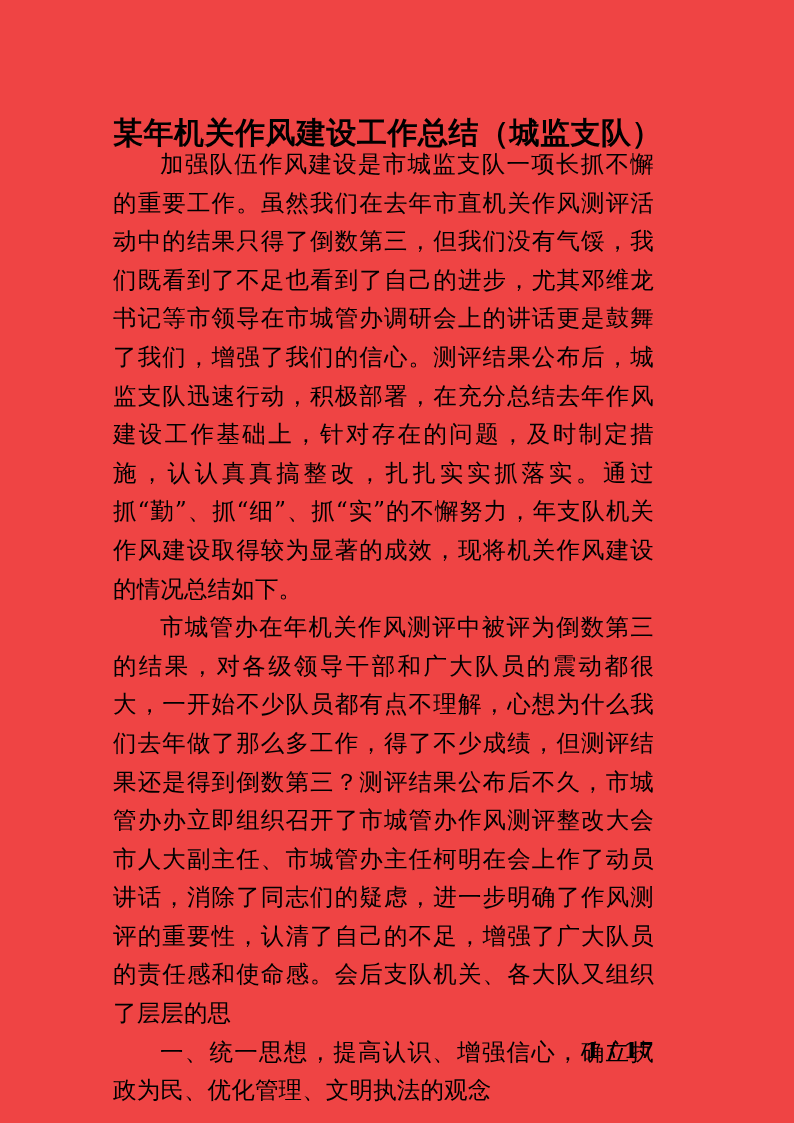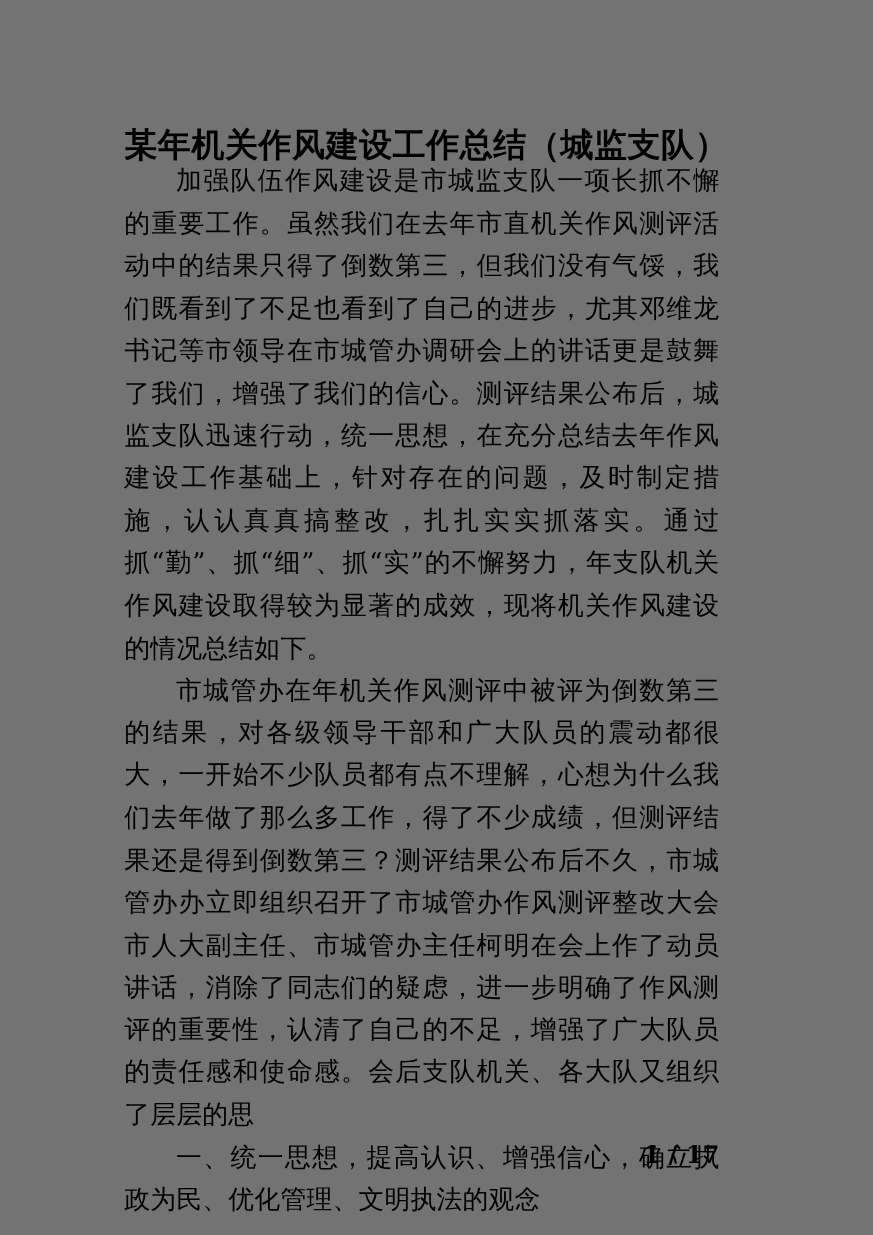--- a/index.html
+++ b/index.html
@@ -7,21 +7,21 @@
     padding: 0;
     background: #ffffff;
   }
   body {
     font-family: "DejaVu Sans", sans-serif;
   }
   .page {
     position: relative;
     width: 794px;
     height: 1123px;
-    background: #737373;
+    background: #ef4444;
     overflow: hidden;
     box-sizing: border-box;
   }
   .doc-title {
     position: absolute;
     left: 113px;
     top: 92px;
     width: 540px;
     text-align: center;
     font-family: "DejaVu Serif", "Liberation Serif", serif;
@@ -67,20 +67,20 @@
   }
 </style>
 </head>
 <body>
 
 <div class="page">
 
   <h1 class="doc-title">某年机关作风建设工作总结（城监支队）</h1>
 
   <div class="body-block">
-    <p class="para">加强队伍作风建设是市城监支队一项长抓不懈的重要工作。虽然我们在去年市直机关作风测评活动中的结果只得了倒数第三，但我们没有气馁，我们既看到了不足也看到了自己的进步，尤其邓维龙书记等市领导在市城管办调研会上的讲话更是鼓舞了我们，增强了我们的信心。测评结果公布后，城监支队迅速行动，统一思想，在充分总结去年作风建设工作基础上，针对存在的问题，及时制定措施，认认真真搞整改，扎扎实实抓落实。通过抓“勤”、抓“细”、抓“实”的不懈努力，年支队机关作风建设取得较为显著的成效，现将机关作风建设的情况总结如下。</p>
+    <p class="para">加强队伍作风建设是市城监支队一项长抓不懈的重要工作。虽然我们在去年市直机关作风测评活动中的结果只得了倒数第三，但我们没有气馁，我们既看到了不足也看到了自己的进步，尤其邓维龙书记等市领导在市城管办调研会上的讲话更是鼓舞了我们，增强了我们的信心。测评结果公布后，城监支队迅速行动，积极部署，在充分总结去年作风建设工作基础上，针对存在的问题，及时制定措施，认认真真搞整改，扎扎实实抓落实。通过抓“勤”、抓“细”、抓“实”的不懈努力，年支队机关作风建设取得较为显著的成效，现将机关作风建设的情况总结如下。</p>
     <p class="para">市城管办在年机关作风测评中被评为倒数第三的结果，对各级领导干部和广大队员的震动都很大，一开始不少队员都有点不理解，心想为什么我们去年做了那么多工作，得了不少成绩，但测评结果还是得到倒数第三？测评结果公布后不久，市城管办办立即组织召开了市城管办作风测评整改大会 市人大副主任、市城管办主任柯明在会上作了动员讲话，消除了同志们的疑虑，进一步明确了作风测评的重要性，认清了自己的不足，增强了广大队员的责任感和使命感。会后支队机关、各大队又组织了层层的思</p>
     <p class="para">一、统一思想，提高认识、增强信心，确立执政为民、优化管理、文明执法的观念</p>
   </div>
 
   <div class="page-footer">1 / 17</div>
 
 </div>
 
 </body></html>

